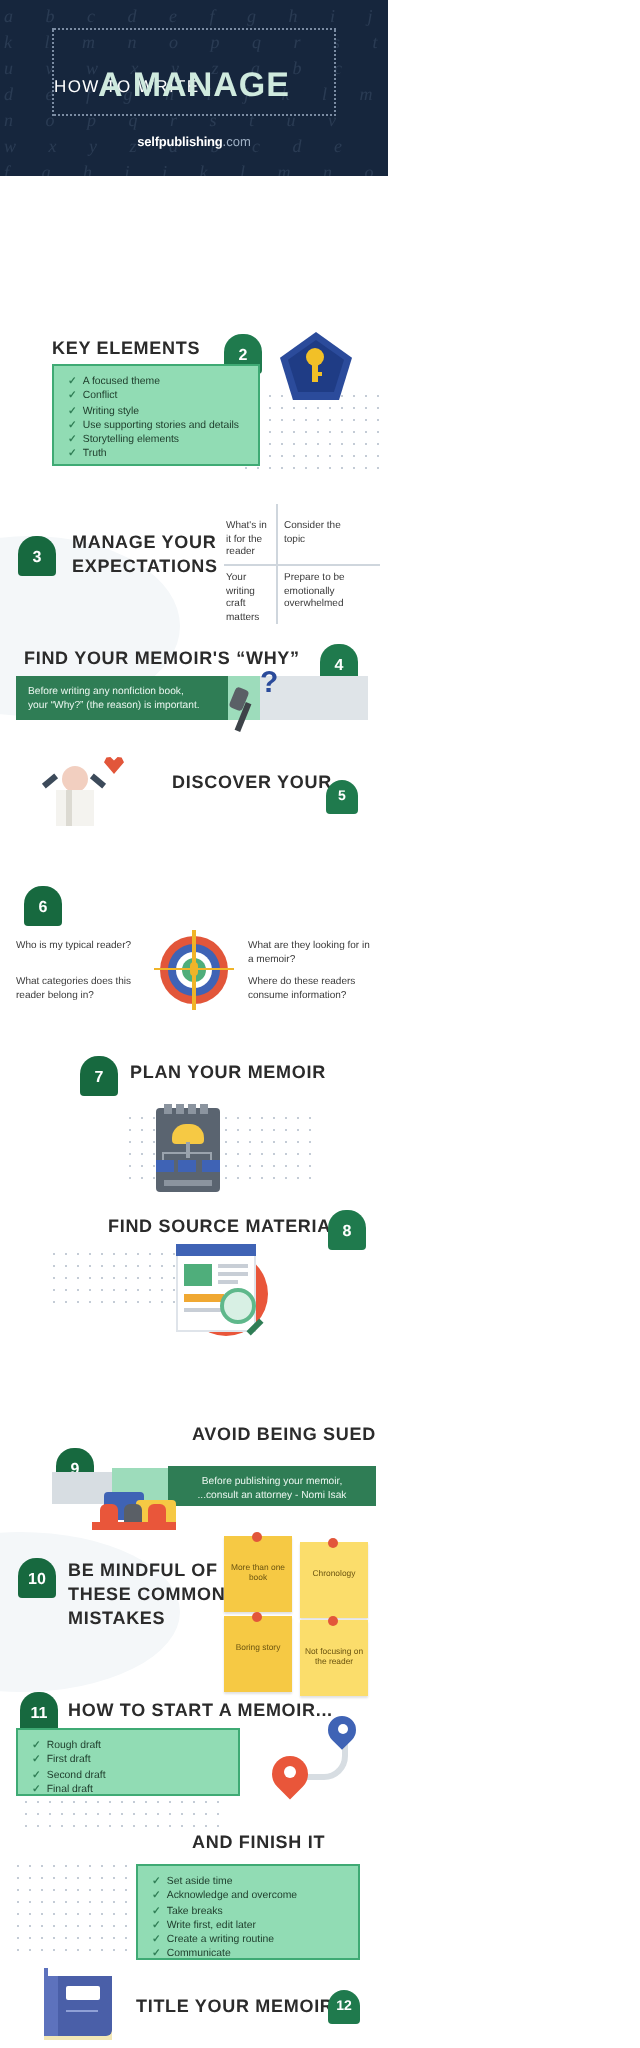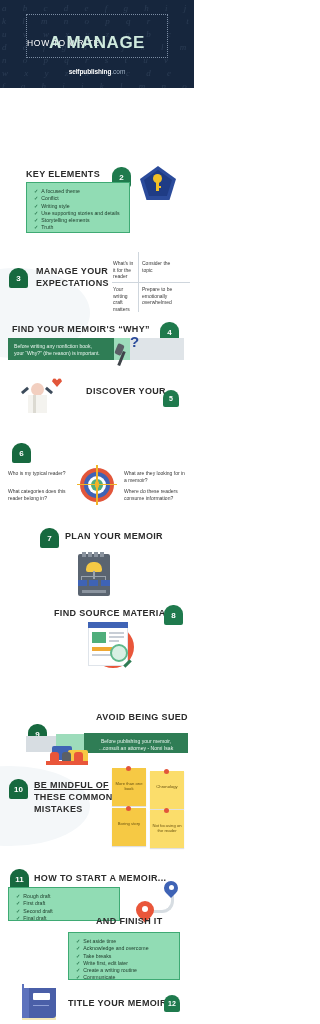--- a/index.html
+++ b/index.html
@@ -290,21 +290,21 @@
   <div class="sec" style="top:752px;height:14px;">
     <div style="position:absolute;left:50px;top:0px;width:9px;height:9px;background:#e9563a;border-radius:3px 3px 0 0;"></div>
     <div style="position:absolute;left:62px;top:0px;width:9px;height:9px;background:#5a5f66;border-radius:3px 3px 0 0;"></div>
     <div style="position:absolute;left:74px;top:0px;width:9px;height:9px;background:#e9563a;border-radius:3px 3px 0 0;"></div>
     <div style="position:absolute;left:46px;top:9px;width:42px;height:4px;background:#e9563a;"></div>
   </div>
 
   <div class="sec" style="top:766px;height:62px;">
     <div class="swoosh" style="left:-70px;top:0px;width:160px;height:80px;background:#f4f7f9;"></div>
     <div class="badge dark" style="left:9px;top:13px;">10</div>
-    <div class="title" style="position:absolute;left:34px;top:14px;text-decoration:underline;">BE MINDFUL OF</div>
+    <div class="title" style="position:absolute;left:34px;top:14px;">BE MINDFUL OF</div>
     <div class="title" style="position:absolute;left:34px;top:26px;">THESE COMMON</div>
     <div class="title" style="position:absolute;left:34px;top:38px;">MISTAKES</div>
 
     <div class="note" style="left:112px;top:2px;">
       <span>More than one book</span>
     </div>
     <div class="pin" style="left:126px;top:0px;"></div>
 
     <div class="note lite" style="left:150px;top:5px;">
       <span>Chronology</span>
@@ -315,21 +315,21 @@
       <span>Boring story</span>
     </div>
     <div class="pin" style="left:126px;top:40px;"></div>
 
     <div class="note lite" style="left:150px;top:44px;">
       <span>Not focusing on the reader</span>
     </div>
     <div class="pin" style="left:164px;top:42px;"></div>
   </div>
 
-  <div class="sec" style="top:859px;height:78px;">
+  <div class="sec" style="top:836px;height:78px;">
     <div class="badge dark" style="left:10px;top:10px;">11</div>
     <div class="title" style="position:absolute;left:34px;top:14px;">HOW TO START A MEMOIR...</div>
 
     <div class="mintbox" style="left:8px;top:28px;width:112px;height:34px;">
       <ul>
         <li><span class="mk">✓</span><span>Rough draft</span></li>
         <li><span class="mk">✓</span><span>First draft</span></li>
         <li><span class="mk">✓</span><span>Second draft</span></li>
         <li><span class="mk">✓</span><span>Final draft</span></li>
       </ul>

